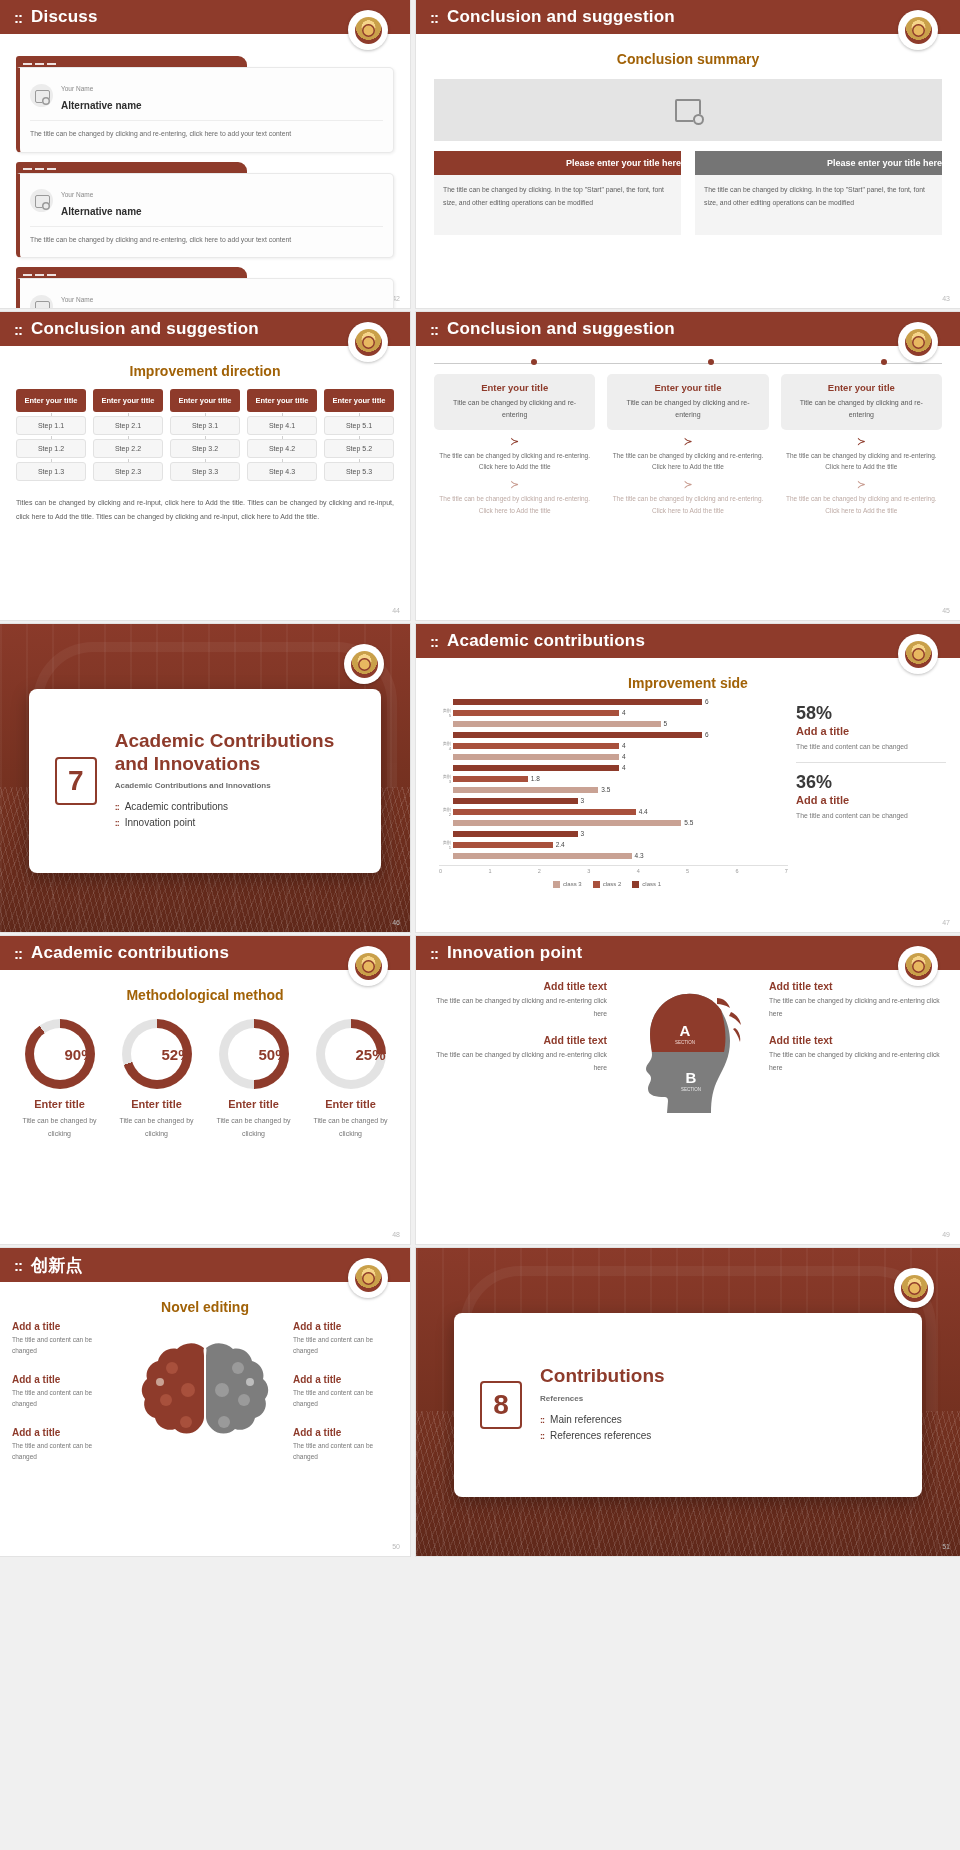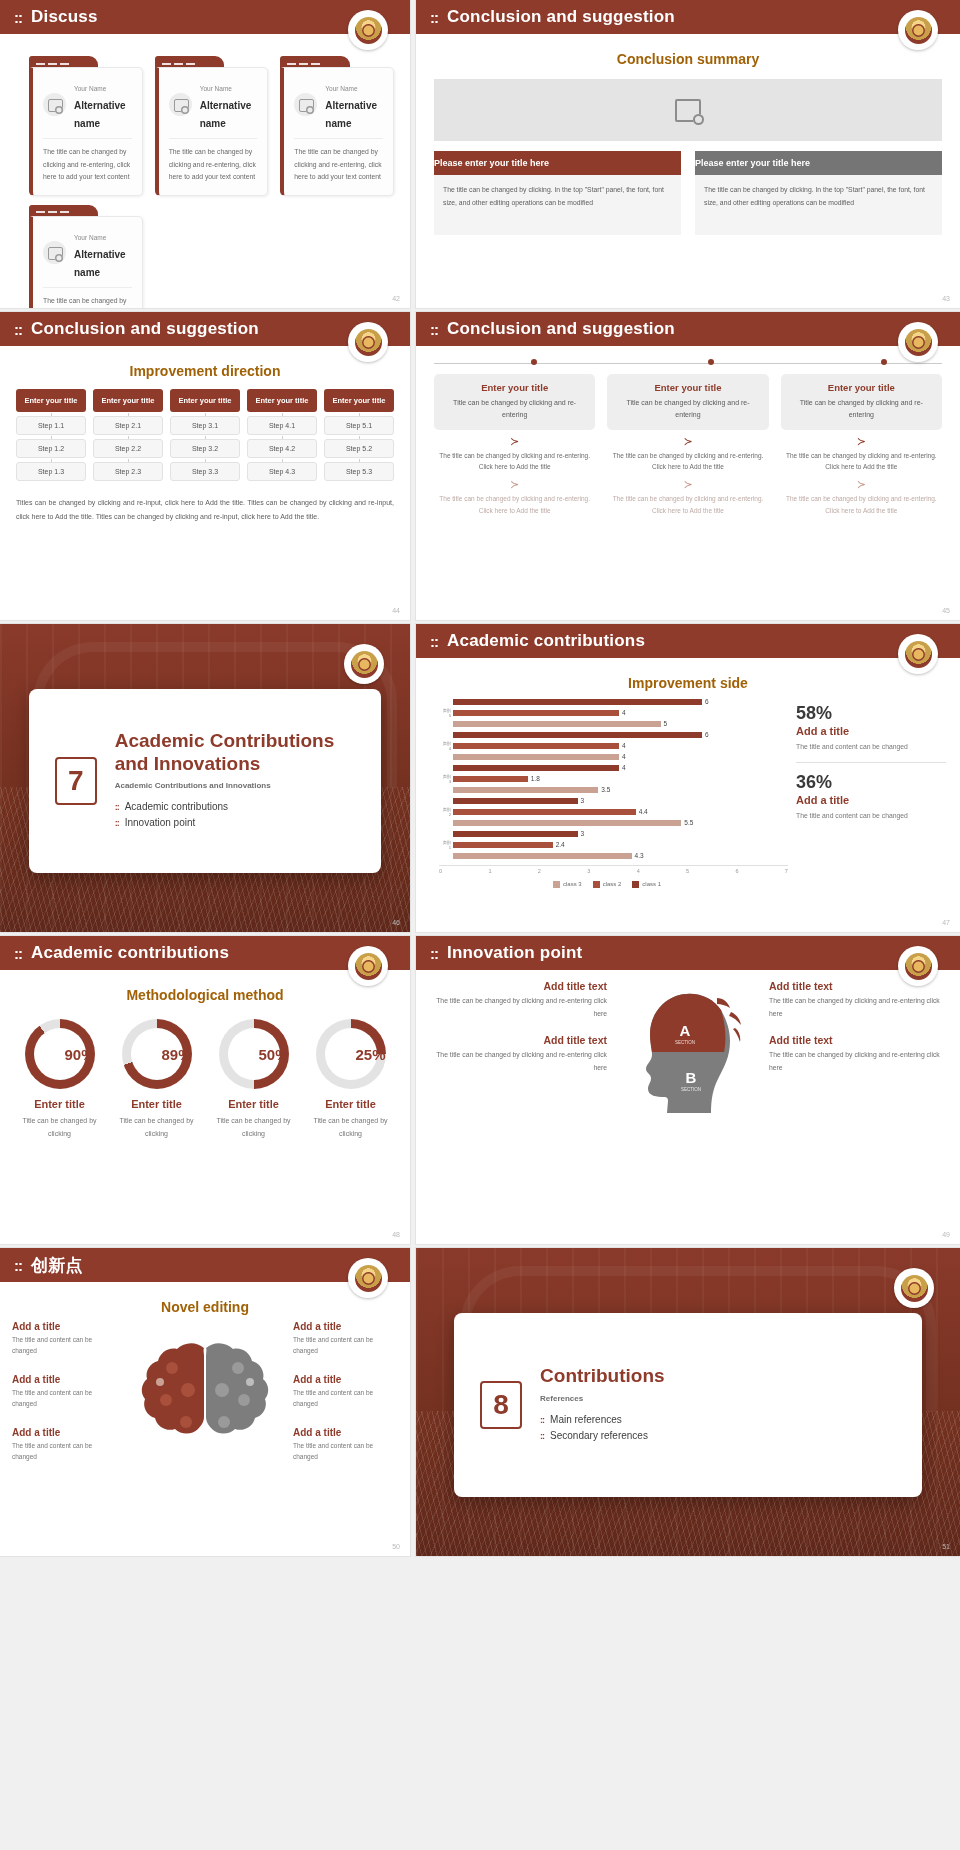--- a/index.html
+++ b/index.html
@@ -35,21 +35,21 @@
     background:radial-gradient(circle at 50% 38%, #f6d58a 0 32%, #c9a04a 33% 58%, #8e3b2b 59% 100%);
     position:relative;
   }
   .seal .inner:after{
     content:""; position:absolute; inset:7px; border-radius:50%;
     background:#e8b860; box-shadow:inset 0 0 0 1.5px #8e3b2b;
   }
   .pnum { position:absolute; right:10px; bottom:6px; font-size:7px; color:#b9b9b9; }
   .sect-title { text-align:center; color:#a16207; font-size:14px; font-weight:bold; margin-top:17px;}
   
-  .folders { display:grid; grid-template-columns:1fr 1fr 1fr; gap:9px 12px; padding:22px 16px 0 16px;margin-left:13px;}
+  .folders { display:grid; grid-template-columns:1fr; gap:9px 12px; padding:22px 16px 0 16px;}
   .folder { position:relative; padding-top:11px; }
   .folder .tab {
     position:absolute; top:0; left:0; width:61%; height:15px; background:#8e3b2b;
     border-radius:3px 9px 0 0;
     display:flex; align-items:center; gap:3px; padding-left:7px;
   }
   .folder .tab i{ display:block; width:9px; height:2px; background:#fff; opacity:.85;}
   .folder .body {
     background:#fdfdfd; border:1px solid #e9e9e9; border-left:4px solid #8e3b2b;
     border-radius:0 5px 5px 5px; padding:9px 10px 11px 10px;
@@ -61,21 +61,21 @@
   .ph-icon:after{content:"";position:absolute;left:12px;top:13px;width:8px;height:8px;border-radius:50%;background:#ececec;box-shadow:inset 0 0 0 1.5px #9a9a9a;}
   .folder .yn{ font-size:6.5px; color:#8a8a8a; line-height:1.3;}
   .folder .alt{ font-size:10px; font-weight:bold; color:#2e2e2e; line-height:1.3;}
   .folder p { font-size:6.8px; color:#6a6a6a; line-height:1.85; margin-top:7px;}
   
   .img-box { margin:12px 18px 0 18px; height:62px; background:#e4e4e4; display:flex; align-items:center; justify-content:center;}
   .img-gl{ width:26px;height:23px;position:relative;}
   .img-gl:before{content:"";position:absolute;inset:0;border:2px solid #8c8c8c;border-radius:2px;}
   .img-gl:after{content:"";position:absolute;right:-3px;bottom:-3px;width:11px;height:11px;border-radius:50%;background:#e4e4e4;box-shadow:inset 0 0 0 2px #8c8c8c;}
   .two-col { display:grid; grid-template-columns:1fr 1fr; gap:14px; margin:10px 18px 0 18px;}
-  .cbar { color:#fff; font-size:9px; font-weight:bold; text-align:left; padding:7px 0;}
+  .cbar { color:#fff; font-size:9px; font-weight:bold; text-align:right; padding:7px 0;}
   .cbar.red{ background:#8e3b2b;} .cbar.gray{ background:#757575;}
   .cbody { background:#f4f4f4; padding:8px 9px; font-size:6.8px; color:#5e5e5e; line-height:1.95; min-height:60px;}
   
   .steps { display:grid; grid-template-columns:repeat(5,1fr); gap:7px; margin:10px 16px 0 16px;}
   .stepcol { display:flex; flex-direction:column; gap:4px;}
   .stephead{ background:#8e3b2b; color:#fff; font-size:7.5px; font-weight:bold; text-align:center; padding:7px 2px; border-radius:3px;}
   .stepitem{ background:#f6f6f6; border:1px solid #e2e2e2; border-radius:3px; font-size:7px; color:#555; text-align:center; padding:5px 2px; position:relative;}
   .stepitem:before{content:"";position:absolute;top:-4px;left:50%;width:1px;height:3px;background:#cfcfcf;}
   .para { margin:15px 16px 0 16px; font-size:7px; color:#5d5d5d; line-height:2.0; text-align:justify;}
   
@@ -529,21 +529,21 @@
   <div class="donuts" id="donut-host">
       <div class="donut">
         <div class="ring" style="background: conic-gradient(rgb(142, 59, 43) 0deg, rgb(142, 59, 43) 90%, rgb(227, 227, 227) 90%, rgb(227, 227, 227) 100%);">
           <span>90%</span>
         </div>
         <h5>Enter title</h5>
         <p>Title can be changed by clicking</p>
       </div>
       <div class="donut">
         <div class="ring" style="background: conic-gradient(rgb(142, 59, 43) 0deg, rgb(142, 59, 43) 70%, rgb(227, 227, 227) 70%, rgb(227, 227, 227) 100%);">
-          <span>89%</span>
+          <span>52%</span>
         </div>
         <h5>Enter title</h5>
         <p>Title can be changed by clicking</p>
       </div>
       <div class="donut">
         <div class="ring" style="background: conic-gradient(rgb(142, 59, 43) 0deg, rgb(142, 59, 43) 50%, rgb(227, 227, 227) 50%, rgb(227, 227, 227) 100%);">
           <span>50%</span>
         </div>
         <h5>Enter title</h5>
         <p>Title can be changed by clicking</p>
@@ -678,20 +678,20 @@
       <div>
         <h2>Contributions</h2>
         <div class="sub">References</div>
         <ul>
           <li>
               <b>::</b>
               <span>Main references</span>
             </li>
           <li>
               <b>::</b>
-              <span>Secondary references</span>
+              <span>References references</span>
             </li>
         </ul>
       </div>
     </div>
   </div>
   <span class="pnum">51</span>
 </div>
 
 </body></html>

